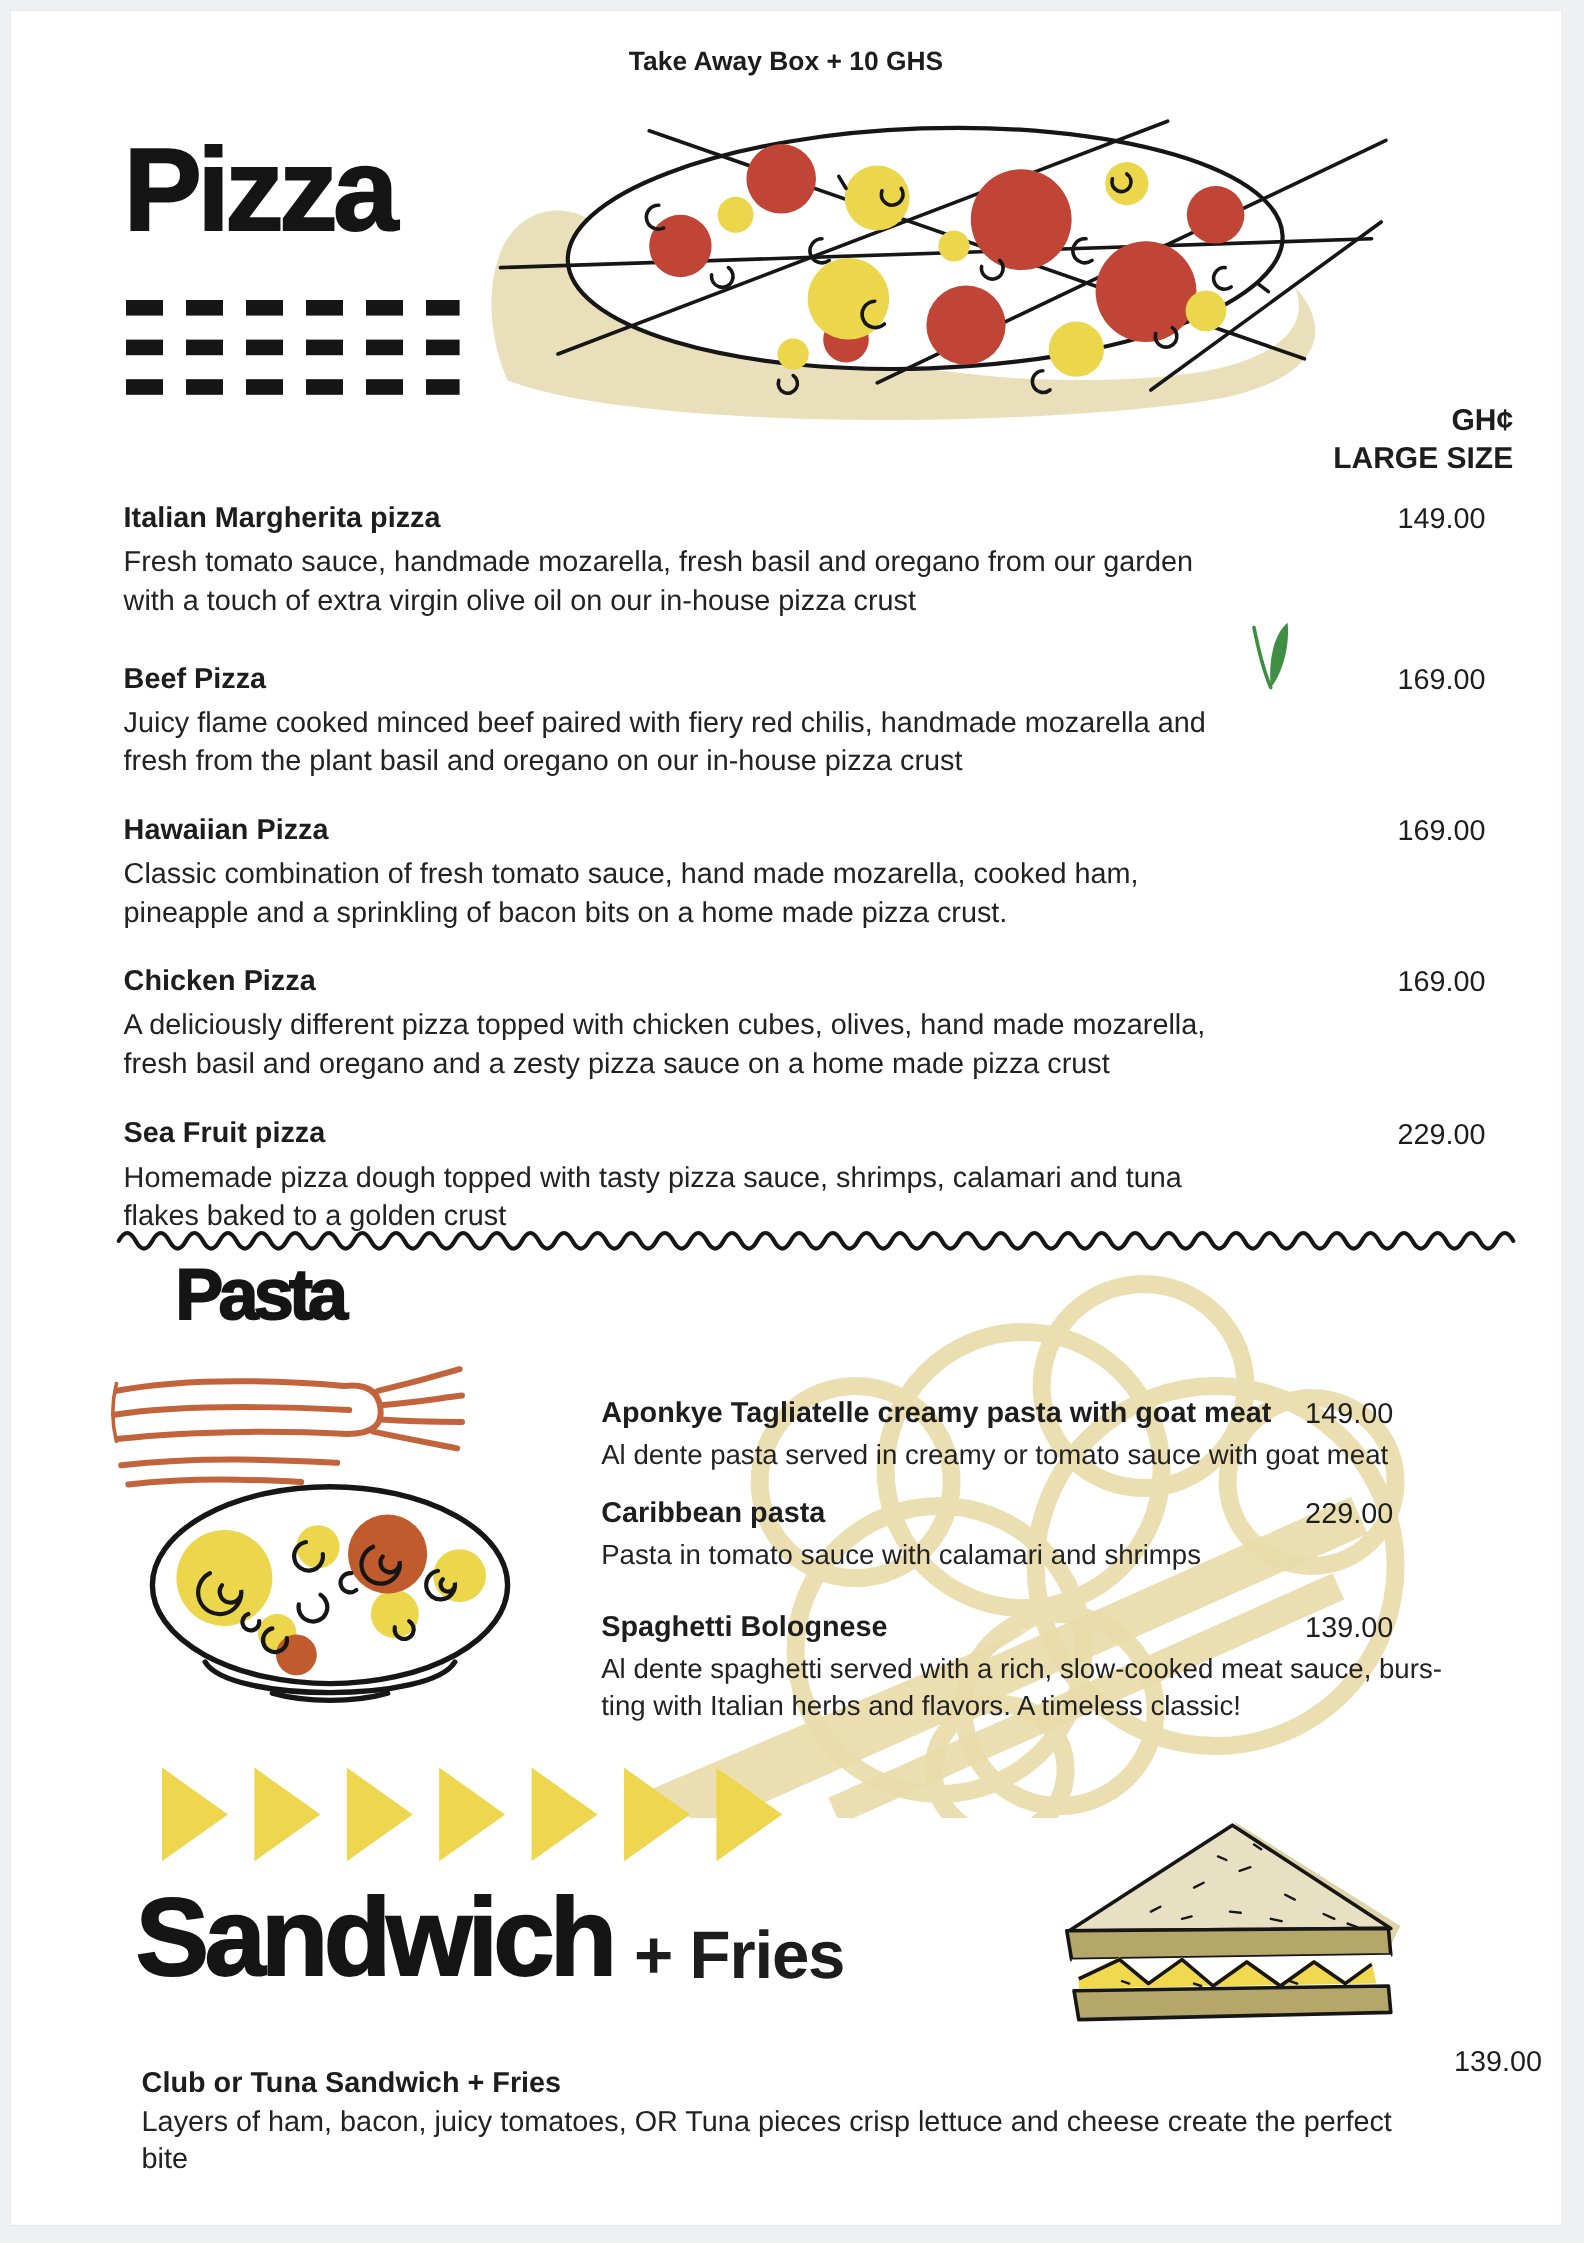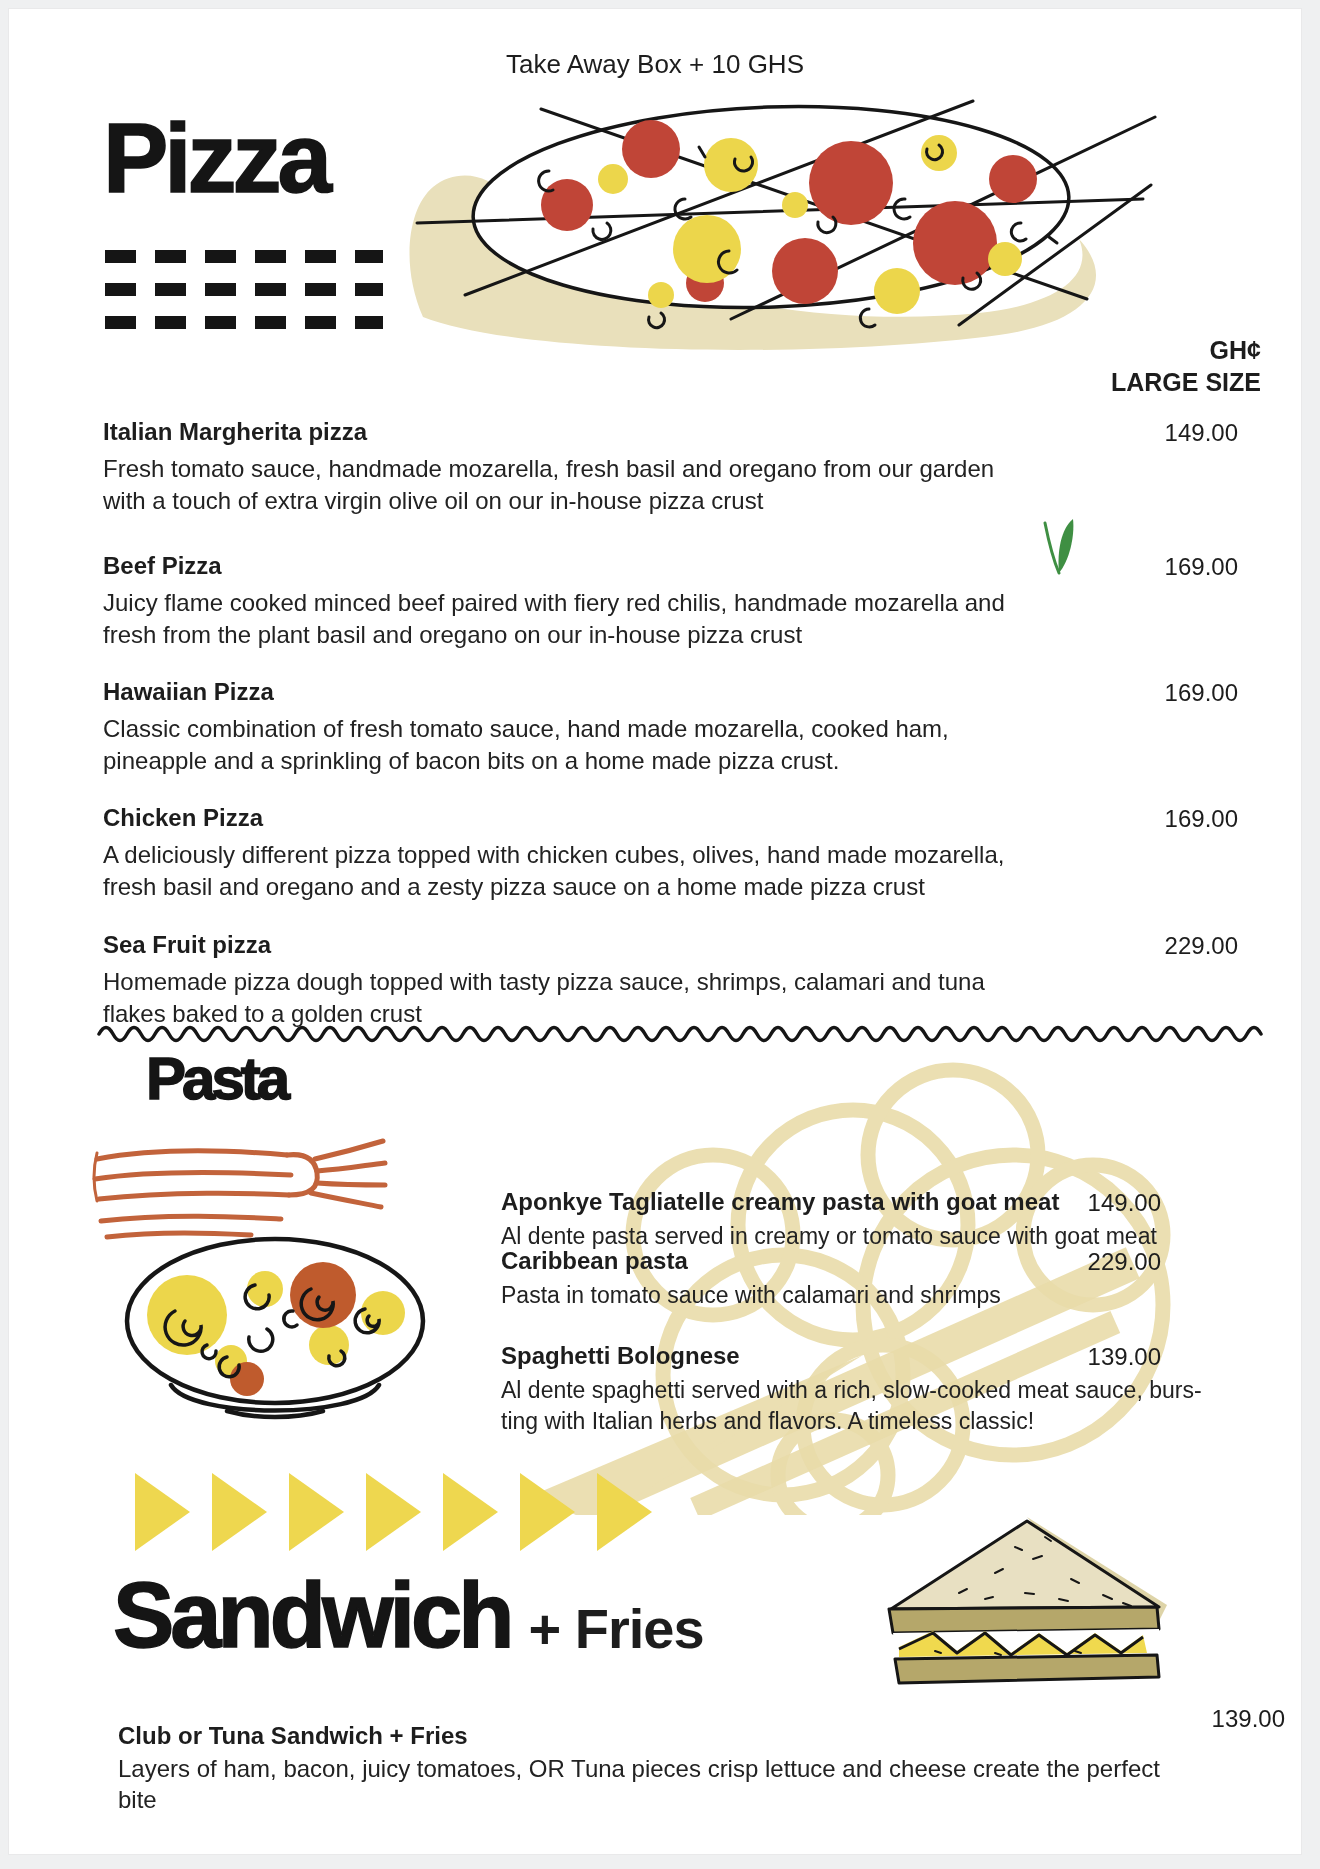--- a/index.html
+++ b/index.html
@@ -8,21 +8,21 @@
     background:#eff0f1;
     font-family:"Liberation Sans", sans-serif;color:#1d1d1d;
   }
   .page{
     position:absolute;left:8px;top:8px;width:1294px;height:1847px;
     background:#ffffff;border:1px solid #e9e9ea;box-sizing:border-box;
   }
   .abs{position:absolute;}
   .z2{z-index:2;}
   
-  .takeaway{left:0;top:40px;width:100%;text-align:center;font-size:26px;font-weight:normal;letter-spacing:0px;}
+  .takeaway{left:0;top:29px;width:100%;text-align:center;font-size:22px;font-weight:bold;letter-spacing:0px;}
   .hero{font-weight:900;letter-spacing:-4px;line-height:1;color:#151515;-webkit-text-stroke:1.5px #151515;}
   .pizza-title{left:94px;top:100px;font-size:98px;}
   .pasta-title{left:106px;top:1040px;font-size:60px;margin-left:31px;}
   .sandwich-title{left:104px;top:1560px;display:flex;align-items:flex-end;gap:18px;}
   .sandwich-big{font-size:92px;font-weight:900;letter-spacing:-4px;-webkit-text-stroke:1.5px #151515;color:#151515;line-height:1;}
   .sandwich-suffix{font-size:56px;font-weight:700;letter-spacing:-1px;color:#1d1d1d;}
   
   .dashrow{left:96px;width:278px;height:13px;background:repeating-linear-gradient(90deg,#151515 0 31px,transparent 31px 50px);}
   
   .price-header{right:40px;top:325px;text-align:right;font-weight:bold;font-size:25px;line-height:32px;}
@@ -211,21 +211,21 @@
       <path d="M178,78 a8,8 0 1 0 4,14"></path>
       <path d="M226,118 a8,8 0 1 1 -12,5"></path>
       <path d="M92,112 a7,7 0 1 0 9,6"></path>
     </g>
     <g stroke="#161616" stroke-width="4.5" fill="none" stroke-linecap="round">
       <path d="M56,152 C76,186 244,186 264,152"></path>
       <path d="M112,178 C140,186 180,186 208,178"></path>
     </g>
   </svg>
 
-  <div class="abs mi pasta-item z2" style="top:1178px">
+  <div class="abs mi pasta-item z2" style="top:1154px">
     <span class="mi-name">Aponkye Tagliatelle creamy pasta with goat meat</span>
     <span class="mi-price">149.00</span>
     <div class="mi-desc">Al dente pasta served in creamy or tomato sauce with goat meat</div>
   </div>
 
   <div class="abs mi pasta-item z2" style="top:1237px">
     <span class="mi-name">Caribbean pasta</span>
     <span class="mi-price">229.00</span>
     <div class="mi-desc">Pasta in tomato sauce with calamari and shrimps</div>
   </div>

